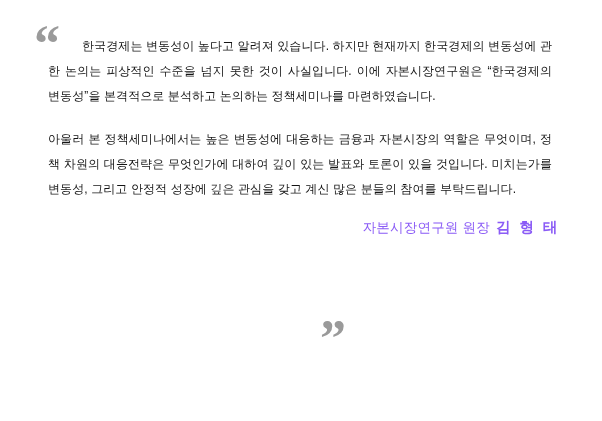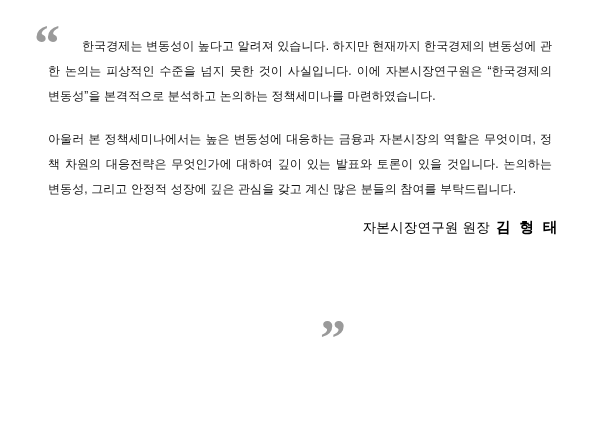--- a/index.html
+++ b/index.html
@@ -63,21 +63,21 @@
     margin-top: 18px;
   }
   .para-3 {
     margin-top: 18px;
   }
   .signature {
     margin-top: 16px;
     text-align: right;
     font-size: 13px;
     letter-spacing: 0.2px;
-    color: #000000;
+    color: #8b5cf6;
     padding-right: 4px;
   }
   .signature .org {
     font-size: 13.5px;
   }
   .signature .name {
     font-weight: bold;
     font-size: 14.5px;
     letter-spacing: 2.5px;
     margin-left: 6px;
@@ -86,21 +86,21 @@
 </head>
 <body>
 
 <div class="page">
 
   <div class="quote-open">“</div>
 
   <p class="body-text para-1">한국경제는 변동성이 높다고 알려져 있습니다. 하지만 현재까지 한국경제의 변동성에 관한 논의는 피상적인 수준을 넘지 못한 것이 사실입니다. 이에 자본시장연구원은 “한국경제의 변동성”을 본격적으로 분석하고 논의하는 정책세미나를 마련하였습니다.</p>
 
 
-  <p class="body-text para-3">아울러 본 정책세미나에서는 높은 변동성에 대응하는 금융과 자본시장의 역할은 무엇이며, 정책 차원의 대응전략은 무엇인가에 대하여 깊이 있는 발표와 토론이 있을 것입니다. 논의하는 변동성, 그리고 안정적 성장에 깊은 관심을 갖고 계신 많은 분들의 참여를 부탁드립니다.</p>
+  <p class="body-text para-3">아울러 본 정책세미나에서는 높은 변동성에 대응하는 금융과 자본시장의 역할은 무엇이며, 정책 차원의 대응전략은 무엇인가에 대하여 깊이 있는 발표와 토론이 있을 것입니다. 미치는가를 변동성, 그리고 안정적 성장에 깊은 관심을 갖고 계신 많은 분들의 참여를 부탁드립니다.</p>
 
   <div class="quote-close">”</div>
 
   <div class="signature">
     <span class="org">자본시장연구원 원장</span><span class="name">김 형 태</span>
   </div>
 
 </div>
 
 </body></html>

